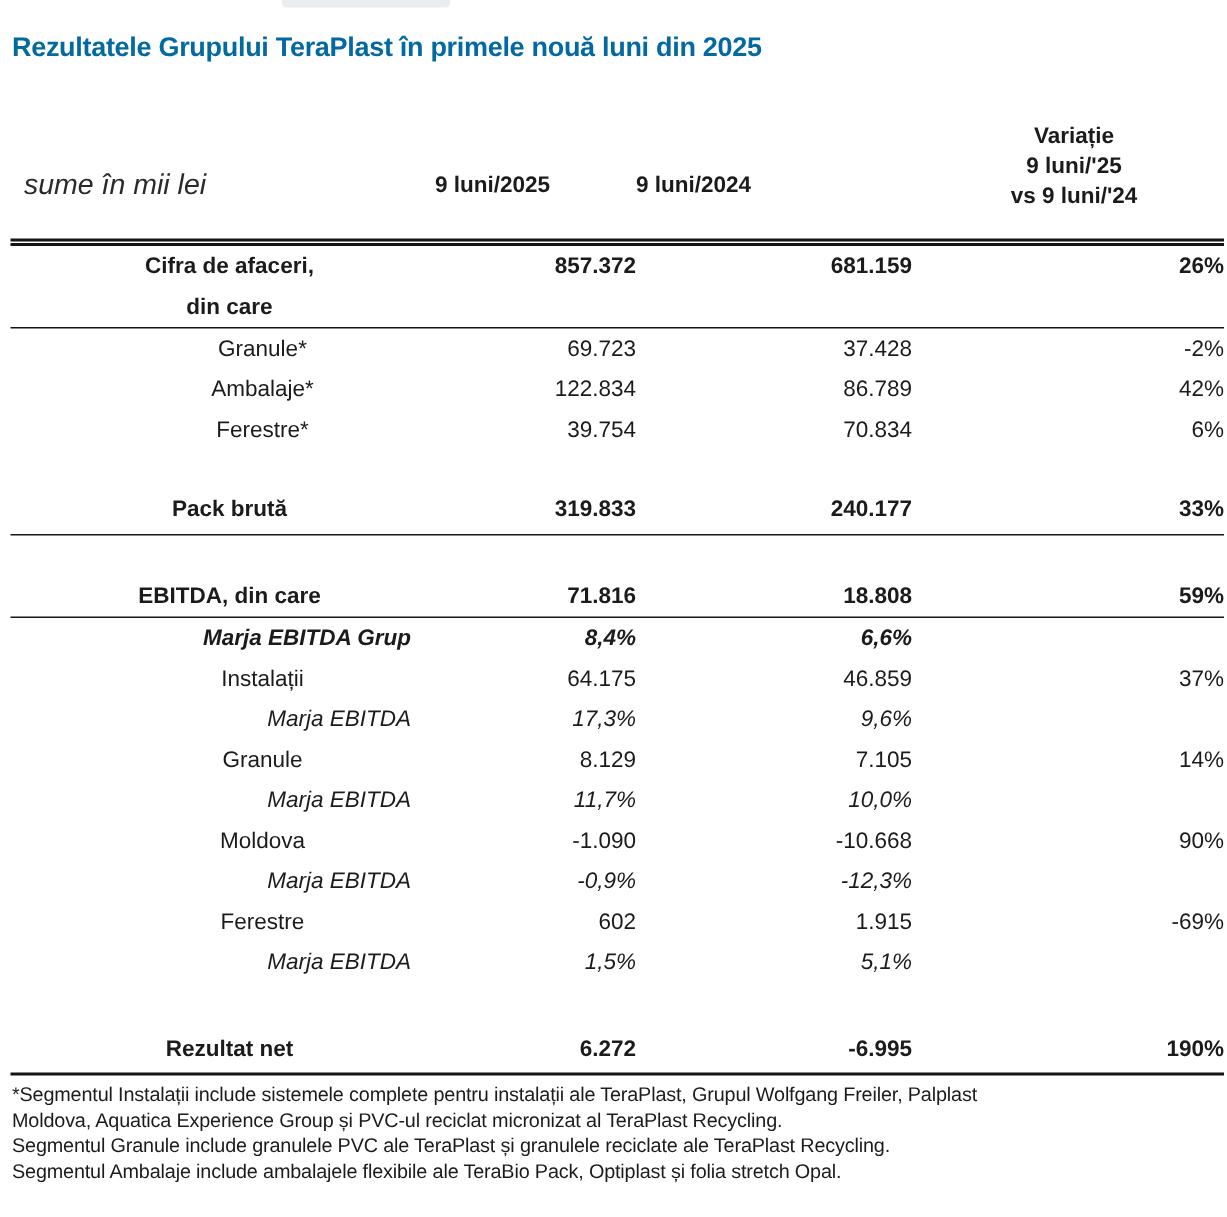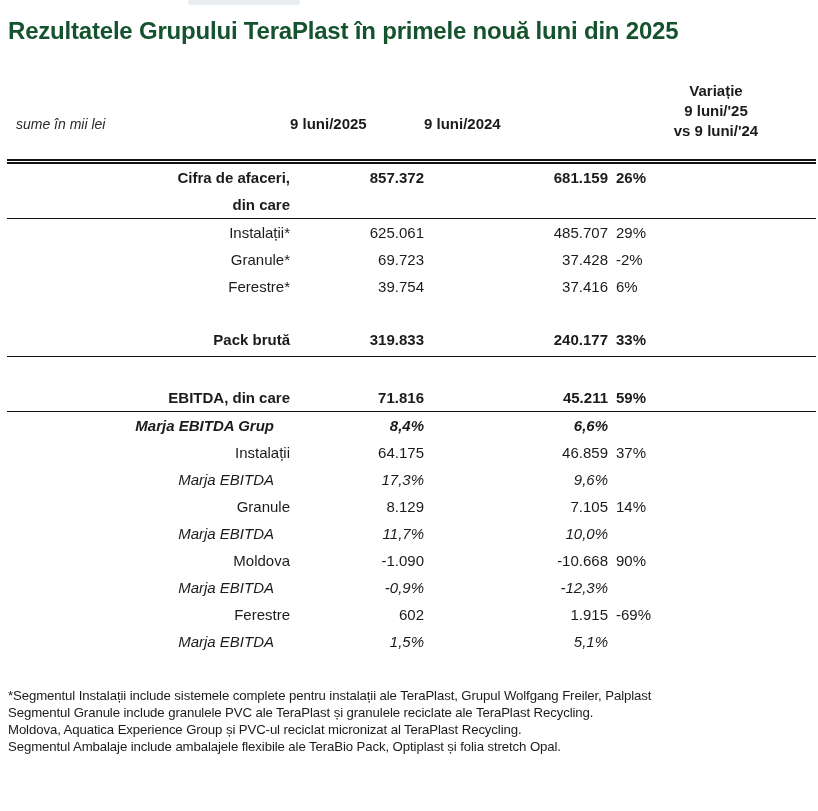--- a/index.html
+++ b/index.html
@@ -8,47 +8,47 @@
     background:#ffffff;color:#1b1b1b;
     font-family:"Liberation Sans","DejaVu Sans",sans-serif;
     -webkit-font-smoothing:antialiased;
   }
   .top-fragment{
     position:absolute;left:188px;top:0;width:112px;height:5px;
     background:#e9edef;border-radius:0 0 3px 3px;
   }
   .title{
     margin:19px 8px 0 8px;
-    font-size:24px;line-height:24px;font-weight:700;color:#14532d;
+    font-size:18px;line-height:24px;font-weight:700;color:#0369a1;
     letter-spacing:-0.2px;
   }
   table.results{
     width:809px;margin:0 0 0 7px;
     border-collapse:collapse;table-layout:fixed;
   }
   col.c-label{width:283px;}
   col.c-v25{width:134px;}
   col.c-v24{width:184px;}
   col.c-var{width:208px;}
   th,td{padding:0;font-size:15px;color:#1b1b1b;font-weight:400;}
   thead th{
     height:91px;vertical-align:bottom;font-size:15px;line-height:20px;
   }
   thead th{border-bottom:5px double #141414;}
   th.h-unit{
     text-align:left;padding-left:9px;padding-bottom:25px;
-    font-style:italic;font-weight:400;font-size:14px;color:#2a2a2a;
+    font-style:italic;font-weight:400;font-size:19px;color:#2a2a2a;
   }
   th.h-num{text-align:left;padding-bottom:25px;font-weight:700;}
   th.h-var{text-align:center;padding-left:8px;padding-bottom:18px;font-weight:700;}
-  td.lab{text-align:right;padding-left:9px;}
+  td.lab{text-align:center;padding-left:9px;}
   td.ind{padding-left:53px;}
   td.marja{text-align:right;padding-right:16px;font-style:italic;}
   td.num{text-align:right;}
-  td.pct{text-align:left;padding-left:8px;}
+  td.pct{text-align:right;padding-left:8px;}
   .b{font-weight:700;}
   .it{font-style:italic;}
   tr.rule td{border-bottom:1.5px solid #141414;}
   tr.rule-thick td{border-bottom:2px solid #141414;}
   tr.h27 td{height:27px;}
   tr.h34 td{height:34px;}
   tr.h32 td{height:32px;}
   tr.sp22 td{height:22px;}
   tr.sp27 td{height:27px;}
   tr.sp28 td{height:28px;}
@@ -89,35 +89,35 @@
     <tr class="two-line rule">
       <td class="lab b">
         <div>Cifra de afaceri,</div>
         <div class="l2">din care</div>
       </td>
       <td class="num b">857.372</td>
       <td class="num b">681.159</td>
       <td class="pct b">26%</td>
     </tr>
     <tr class="h27">
-      <td class="lab ind">Instalații*</td>
-      <td class="num">625.061</td>
-      <td class="num">485.707</td>
-      <td class="pct">29%</td>
-    </tr>
-    <tr class="h27">
       <td class="lab ind">Granule*</td>
       <td class="num">69.723</td>
       <td class="num">37.428</td>
       <td class="pct">-2%</td>
     </tr>
     <tr class="h27">
+      <td class="lab ind">Ambalaje*</td>
+      <td class="num">122.834</td>
+      <td class="num">86.789</td>
+      <td class="pct">42%</td>
+    </tr>
+    <tr class="h27">
       <td class="lab ind">Ferestre*</td>
       <td class="num">39.754</td>
-      <td class="num">37.416</td>
+      <td class="num">70.834</td>
       <td class="pct">6%</td>
     </tr>
     <tr class="sp22">
         <td></td>
         <td></td>
         <td></td>
         <td></td>
       </tr>
     <tr class="h34 rule">
       <td class="lab b">Pack brută</td>
@@ -127,21 +127,21 @@
     </tr>
     <tr class="sp27">
         <td></td>
         <td></td>
         <td></td>
         <td></td>
       </tr>
     <tr class="h27 rule">
       <td class="lab b">EBITDA, din care</td>
       <td class="num b">71.816</td>
-      <td class="num b">45.211</td>
+      <td class="num b">18.808</td>
       <td class="pct b">59%</td>
     </tr>
     <tr class="h27">
       <td class="lab marja b">Marja EBITDA Grup</td>
       <td class="num b it">8,4%</td>
       <td class="num b it">6,6%</td>
       <td class="pct"></td>
     </tr>
     <tr class="h27">
       <td class="lab ind">Instalații</td>
@@ -190,22 +190,28 @@
       <td class="num it">1,5%</td>
       <td class="num it">5,1%</td>
       <td class="pct"></td>
     </tr>
     <tr class="sp28">
         <td></td>
         <td></td>
         <td></td>
         <td></td>
       </tr>
+    <tr class="h32 rule-thick">
+      <td class="lab b">Rezultat net</td>
+      <td class="num b">6.272</td>
+      <td class="num b">-6.995</td>
+      <td class="pct b">190%</td>
+    </tr>
   </tbody>
 </table>
 
 <div class="footnotes">
   <div>*Segmentul Instalații include sistemele complete pentru instalații ale TeraPlast, Grupul Wolfgang Freiler, Palplast</div>
+  <div>Moldova, Aquatica Experience Group și PVC-ul reciclat micronizat al TeraPlast Recycling.</div>
   <div>Segmentul Granule include granulele PVC ale TeraPlast și granulele reciclate ale TeraPlast Recycling.</div>
-  <div>Moldova, Aquatica Experience Group și PVC-ul reciclat micronizat al TeraPlast Recycling.</div>
   <div>Segmentul Ambalaje include ambalajele flexibile ale TeraBio Pack, Optiplast și folia stretch Opal.</div>
 
 </div>
 
 </body></html>

